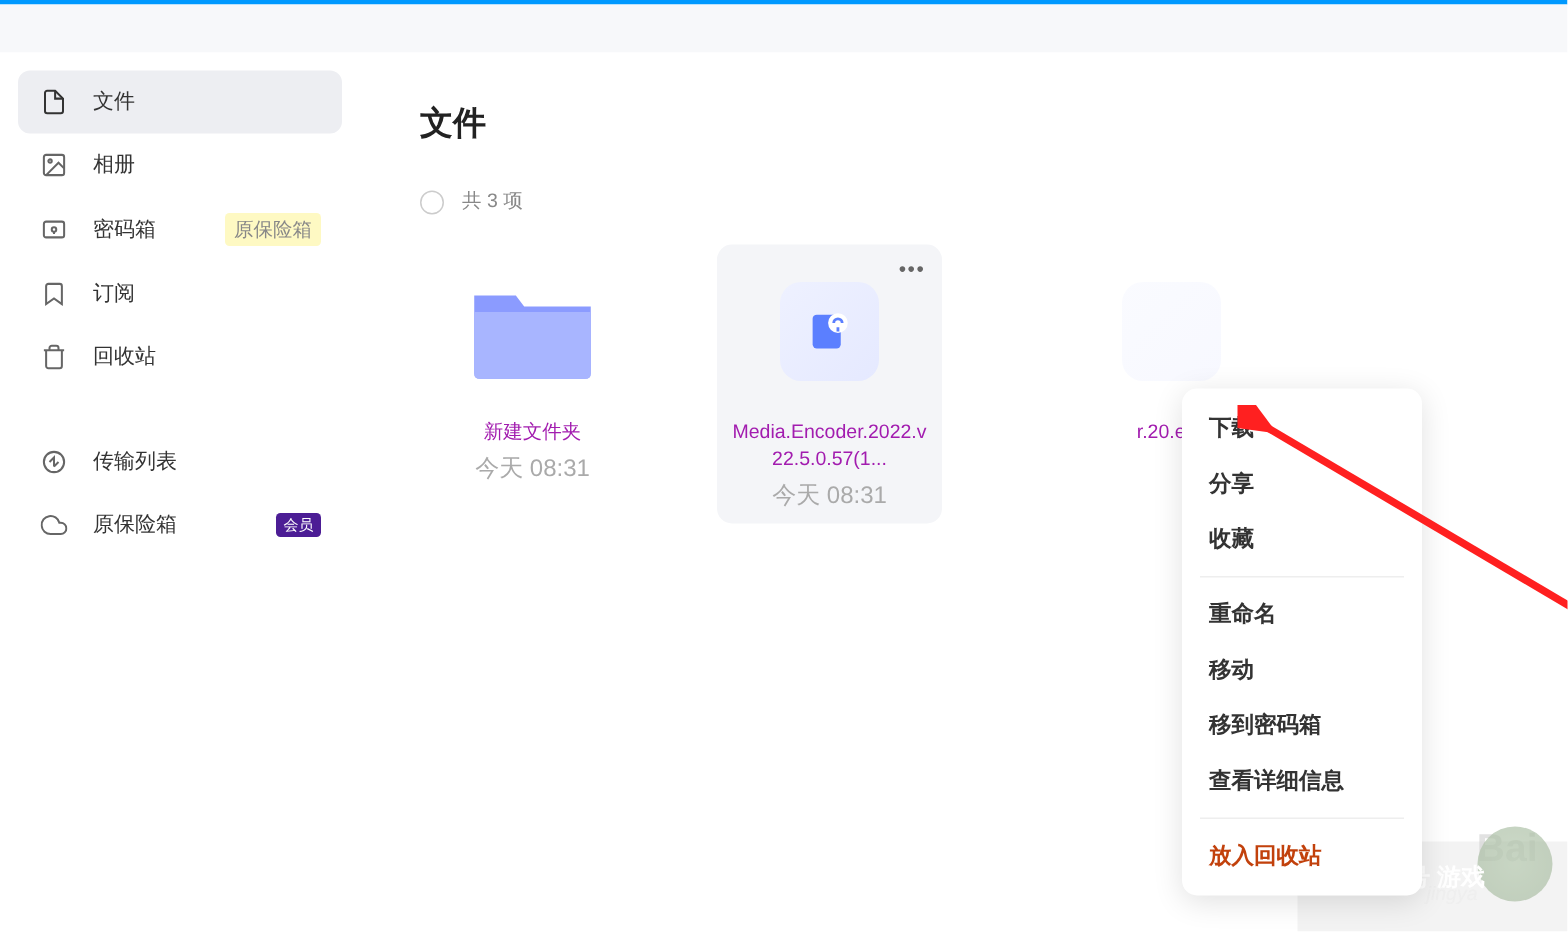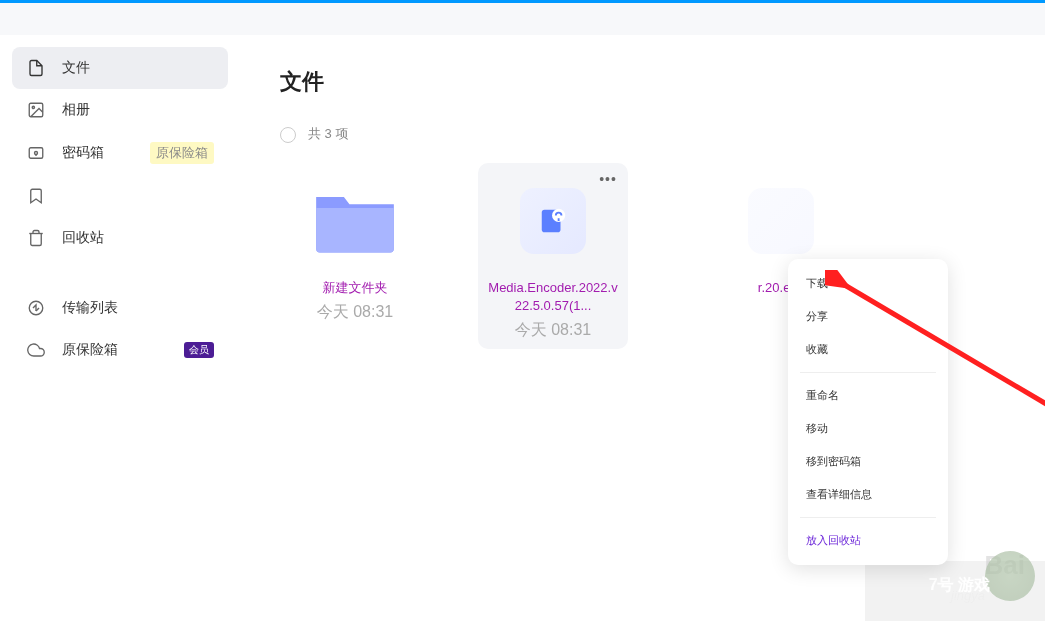--- a/index.html
+++ b/index.html
@@ -31,22 +31,22 @@
     .file-icon-wrap { height: 100px; display: flex; align-items: center; justify-content: center; margin-bottom: 8px; position: relative; }
     .folder-icon { width: 94px; height: 74px; }
     .file-name { font-size: 13px; color: #a21caf; margin-bottom: 5px; line-height: 1.4; word-break: break-all; }
     .file-time { font-size: 16px; color: #aaa; }
     .more-btn { position: absolute; top: 6px; right: 8px; width: 24px; height: 20px; display: flex; align-items: center; justify-content: center; cursor: pointer; color: #666; font-size: 14px; letter-spacing: 1px; }
     
     .exe-icon { width: 66px; height: 66px; background: linear-gradient(135deg, #eef1ff, #e5e9ff); border-radius: 14px; display: flex; align-items: center; justify-content: center; }
     .exe-inner { width: 30px; height: 30px; }
     
     .context-menu { position: absolute; top: 224px; left: 548px; width: 160px; background: #fff; border-radius: 10px; box-shadow: 0 4px 20px rgba(0,0,0,0.12); padding: 8px 0; z-index: 100; }
-    .menu-item { padding: 9px 18px; font-size: 11px; color: #333; cursor: pointer; }
-    .menu-item.danger { color: #6d28d9; }
+    .menu-item { padding: 9px 18px; font-size: 15px; color: #333; cursor: pointer; font-weight: bold; }
+    .menu-item.danger { color: #c2410c; }
     .menu-divider { height: 1px; background: #eee; margin: 6px 12px; }
     
     .arrow-svg { position: absolute; top: 235px; left: 585px; z-index: 101; pointer-events: none; }
     
     .watermark { position: absolute; bottom: 0; right: 0; width: 180px; height: 80px; opacity: 0.4; }
     .watermark-bg { position: absolute; bottom: 0; right: 0; width: 180px; height: 60px; background: #999; opacity: 0.3; }
     .wm-text { position: absolute; bottom: 40px; right: 20px; color: #737373; font-size: 26px; font-weight: bold; opacity: 0.5; }
     .wm-text2 { position: absolute; bottom: 18px; right: 60px; color: #ccc; font-size: 13px; opacity: 0.5; font-style: italic; }
     .wm-logo { position: absolute; bottom: 20px; right: 10px; width: 50px; height: 50px; background: radial-gradient(circle, #4a7a3a, #2a5a1a); border-radius: 50%; opacity: 0.7; }
     .wm-logo-text { position: absolute; bottom: 25px; right: 55px; color: #fff; font-size: 16px; font-weight: bold; }
@@ -88,20 +88,21 @@
       </span>
       <span class="sidebar-label">密码箱</span>
       <span class="sidebar-badge">原保险箱</span>
     </div>
     <div class="sidebar-item">
       <span class="sidebar-icon">
         <svg width="18" height="18" viewBox="0 0 24 24" fill="none" stroke="#666" stroke-width="1.8">
             <path d="M19 21l-7-5-7 5V5a2 2 0 0 1 2-2h10a2 2 0 0 1 2 2z"></path>
           </svg>
       </span>
+      <span class="sidebar-label">订阅</span>
     </div>
     <div class="sidebar-item">
       <span class="sidebar-icon">
         <svg width="18" height="18" viewBox="0 0 24 24" fill="none" stroke="#666" stroke-width="1.8">
             <polyline points="3 6 5 6 21 6"></polyline>
             <path d="M19 6v14a2 2 0 0 1-2 2H7a2 2 0 0 1-2-2V6m3 0V4a2 2 0 0 1 2-2h4a2 2 0 0 1 2 2v2"></path>
           </svg>
       </span>
       <span class="sidebar-label">回收站</span>
     </div>

